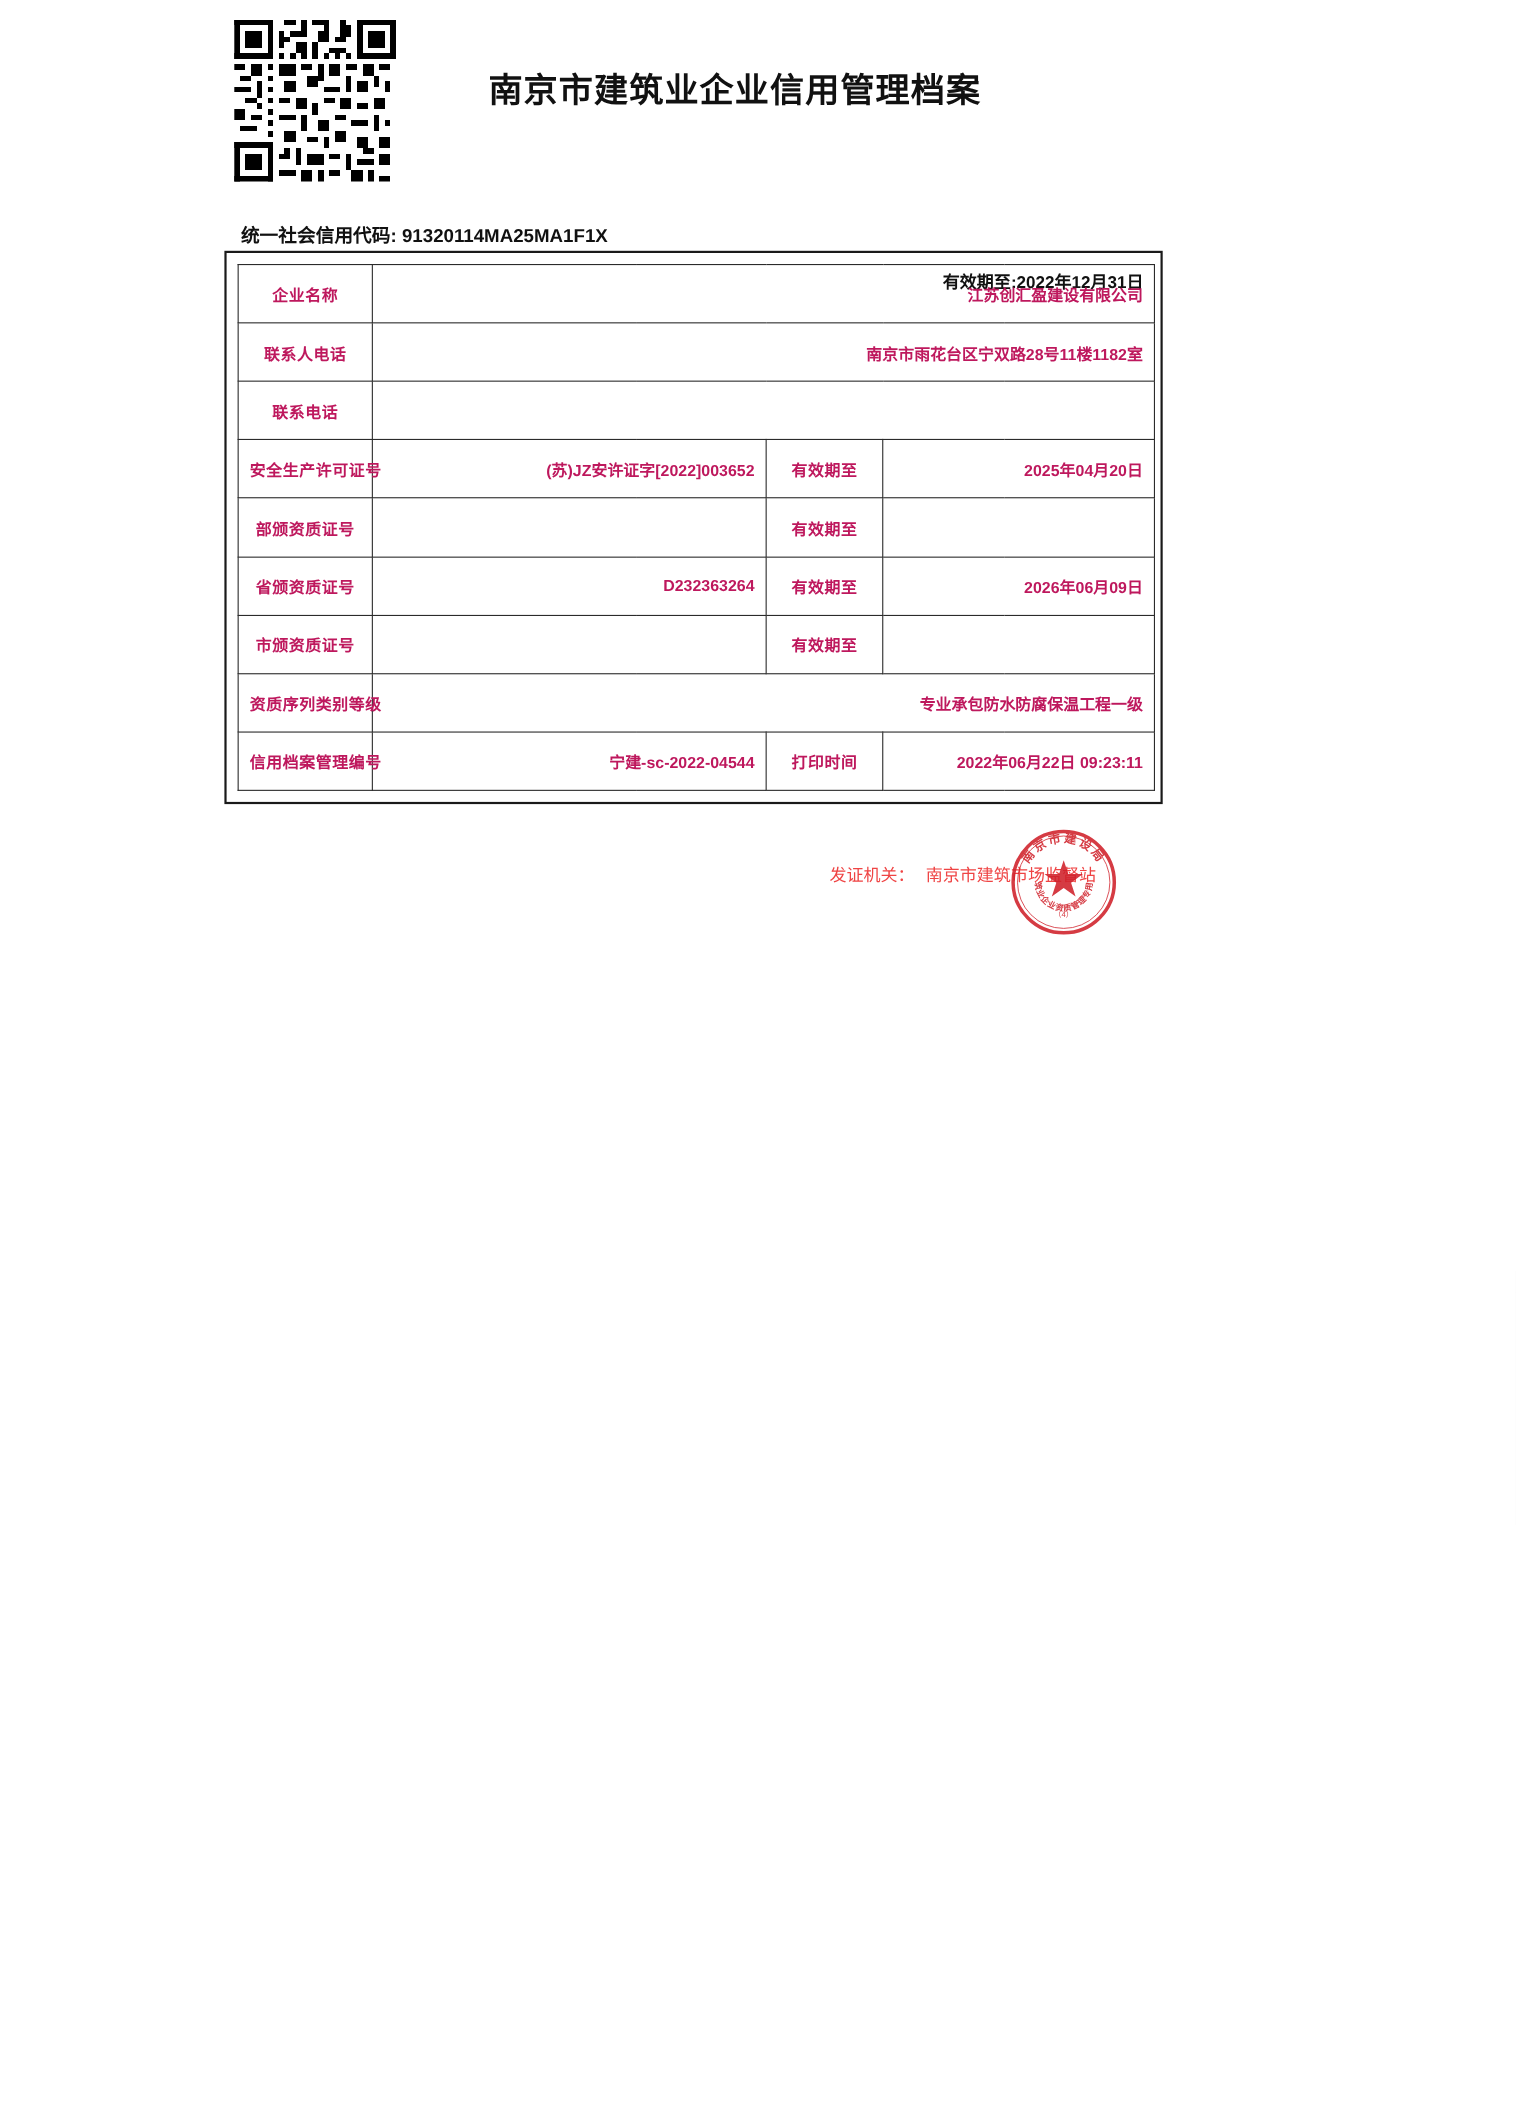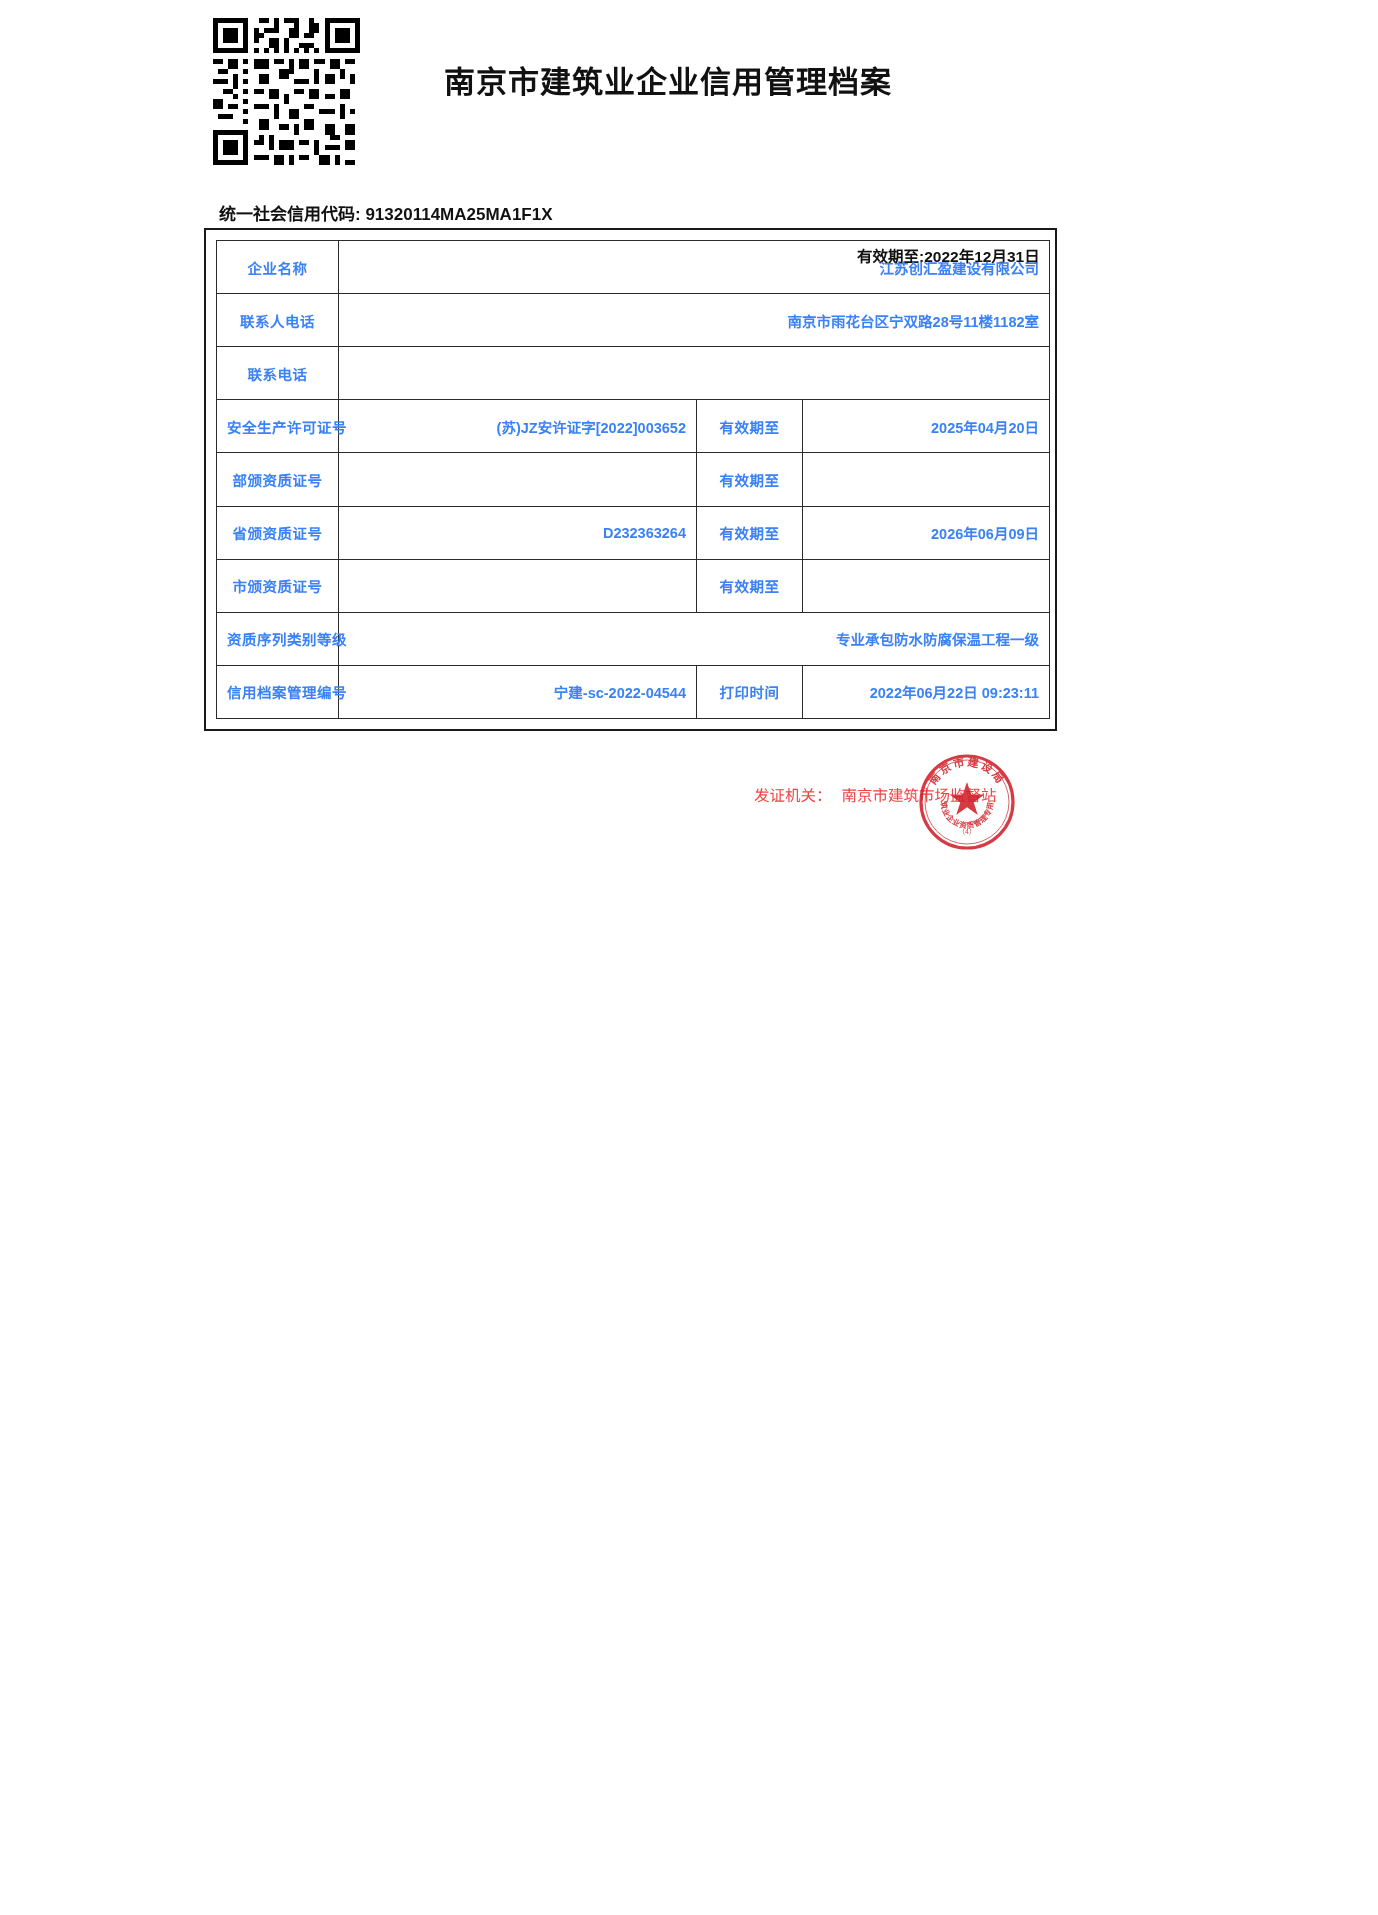--- a/index.html
+++ b/index.html
@@ -91,21 +91,21 @@
   table.info {
     width: 100%;
     height: 100%;
     border-collapse: collapse;
     table-layout: fixed;
   }
   table.info td {
     border: 1px solid #2b2b2b;
     height: 47px;
     font-size: 14.5px;
-    color: #3b82f6;
+    color: #be185d;
     padding: 0 10px;
     vertical-align: middle;
     box-sizing: border-box;
   }
   td.lbl {
     text-align: center;
     font-weight: bold;
     letter-spacing: 0.5px;
     white-space: nowrap;
   }

